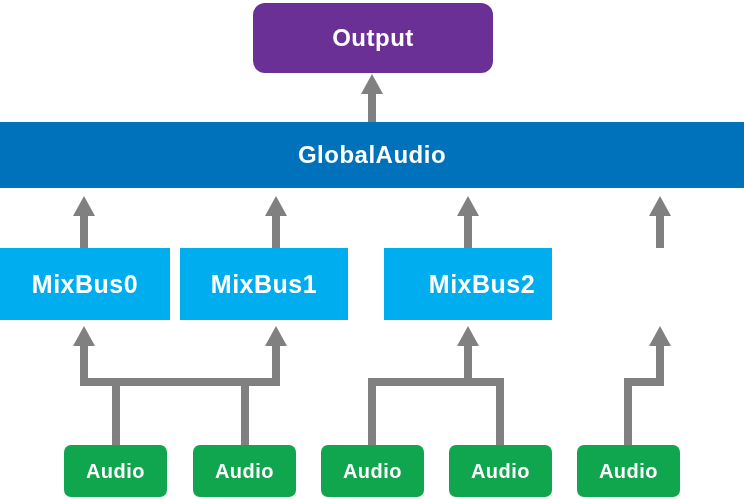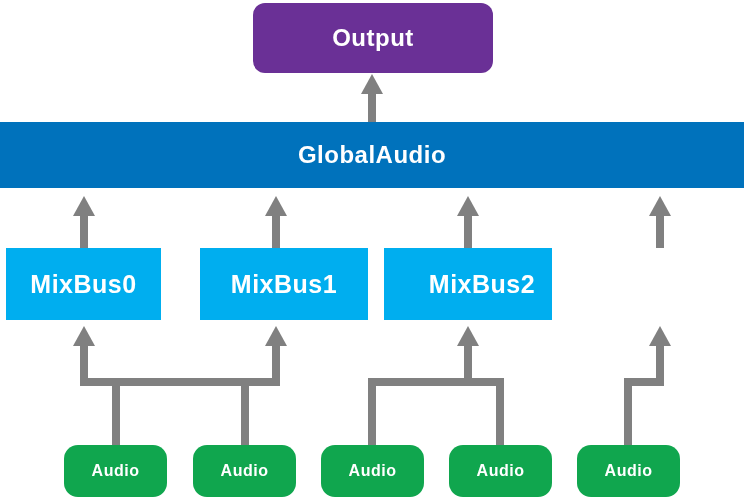--- a/index.html
+++ b/index.html
@@ -36,21 +36,21 @@
   .node.global {
     left: 0; top: 122px; width: 744px; height: 66px;
     background: var(--blue); font-size: 24px;
   }
   .node.mixbus {
     top: 248px; height: 72px;
     background: var(--cyan); font-size: 25px;
   }
   .node.audio {
     top: 445px; width: 103px; height: 52px;
-    background: var(--green); border-radius: 14px; font-size: 16px;
+    background: var(--green); border-radius: 7px; font-size: 20px;
   }
   .vl { position: absolute; width: 8px; background: var(--gray); }
   .hl { position: absolute; height: 8px; background: var(--gray); }
   .ah {
     position: absolute; width: 0; height: 0;
     border-left: 11px solid transparent;
     border-right: 11px solid transparent;
     border-bottom: 20px solid var(--gray);
   }
 </style>
@@ -87,22 +87,22 @@
 
   <div class="ah" style="left:649px; top:326px;"></div>
   <div class="vl" style="left:656px; top:344px; height:42px;"></div>
   <div class="hl" style="left:624px; top:378px; width:40px;"></div>
   <div class="vl" style="left:624px; top:386px; height:59px;"></div>
 
   <div class="node global">GlobalAudio</div>
 
   <div class="node output">Output</div>
 
-  <div class="node mixbus" style="left:6px;     width:155px;">MixBus0</div>
-  <div class="node mixbus" style="left:200px; width:168px;">MixBus1</div>
+  <div class="node mixbus" style="left:0;     width:170px;">MixBus0</div>
+  <div class="node mixbus" style="left:180px; width:168px;">MixBus1</div>
   <div class="node mixbus" style="left:384px; width:168px;padding-left:28px;">MixBus2</div>
 
   <div class="node audio" style="left:64px;">Audio</div>
   <div class="node audio" style="left:193px;">Audio</div>
   <div class="node audio" style="left:321px;">Audio</div>
   <div class="node audio" style="left:449px;">Audio</div>
   <div class="node audio" style="left:577px;">Audio</div>
 
 </div>
 

